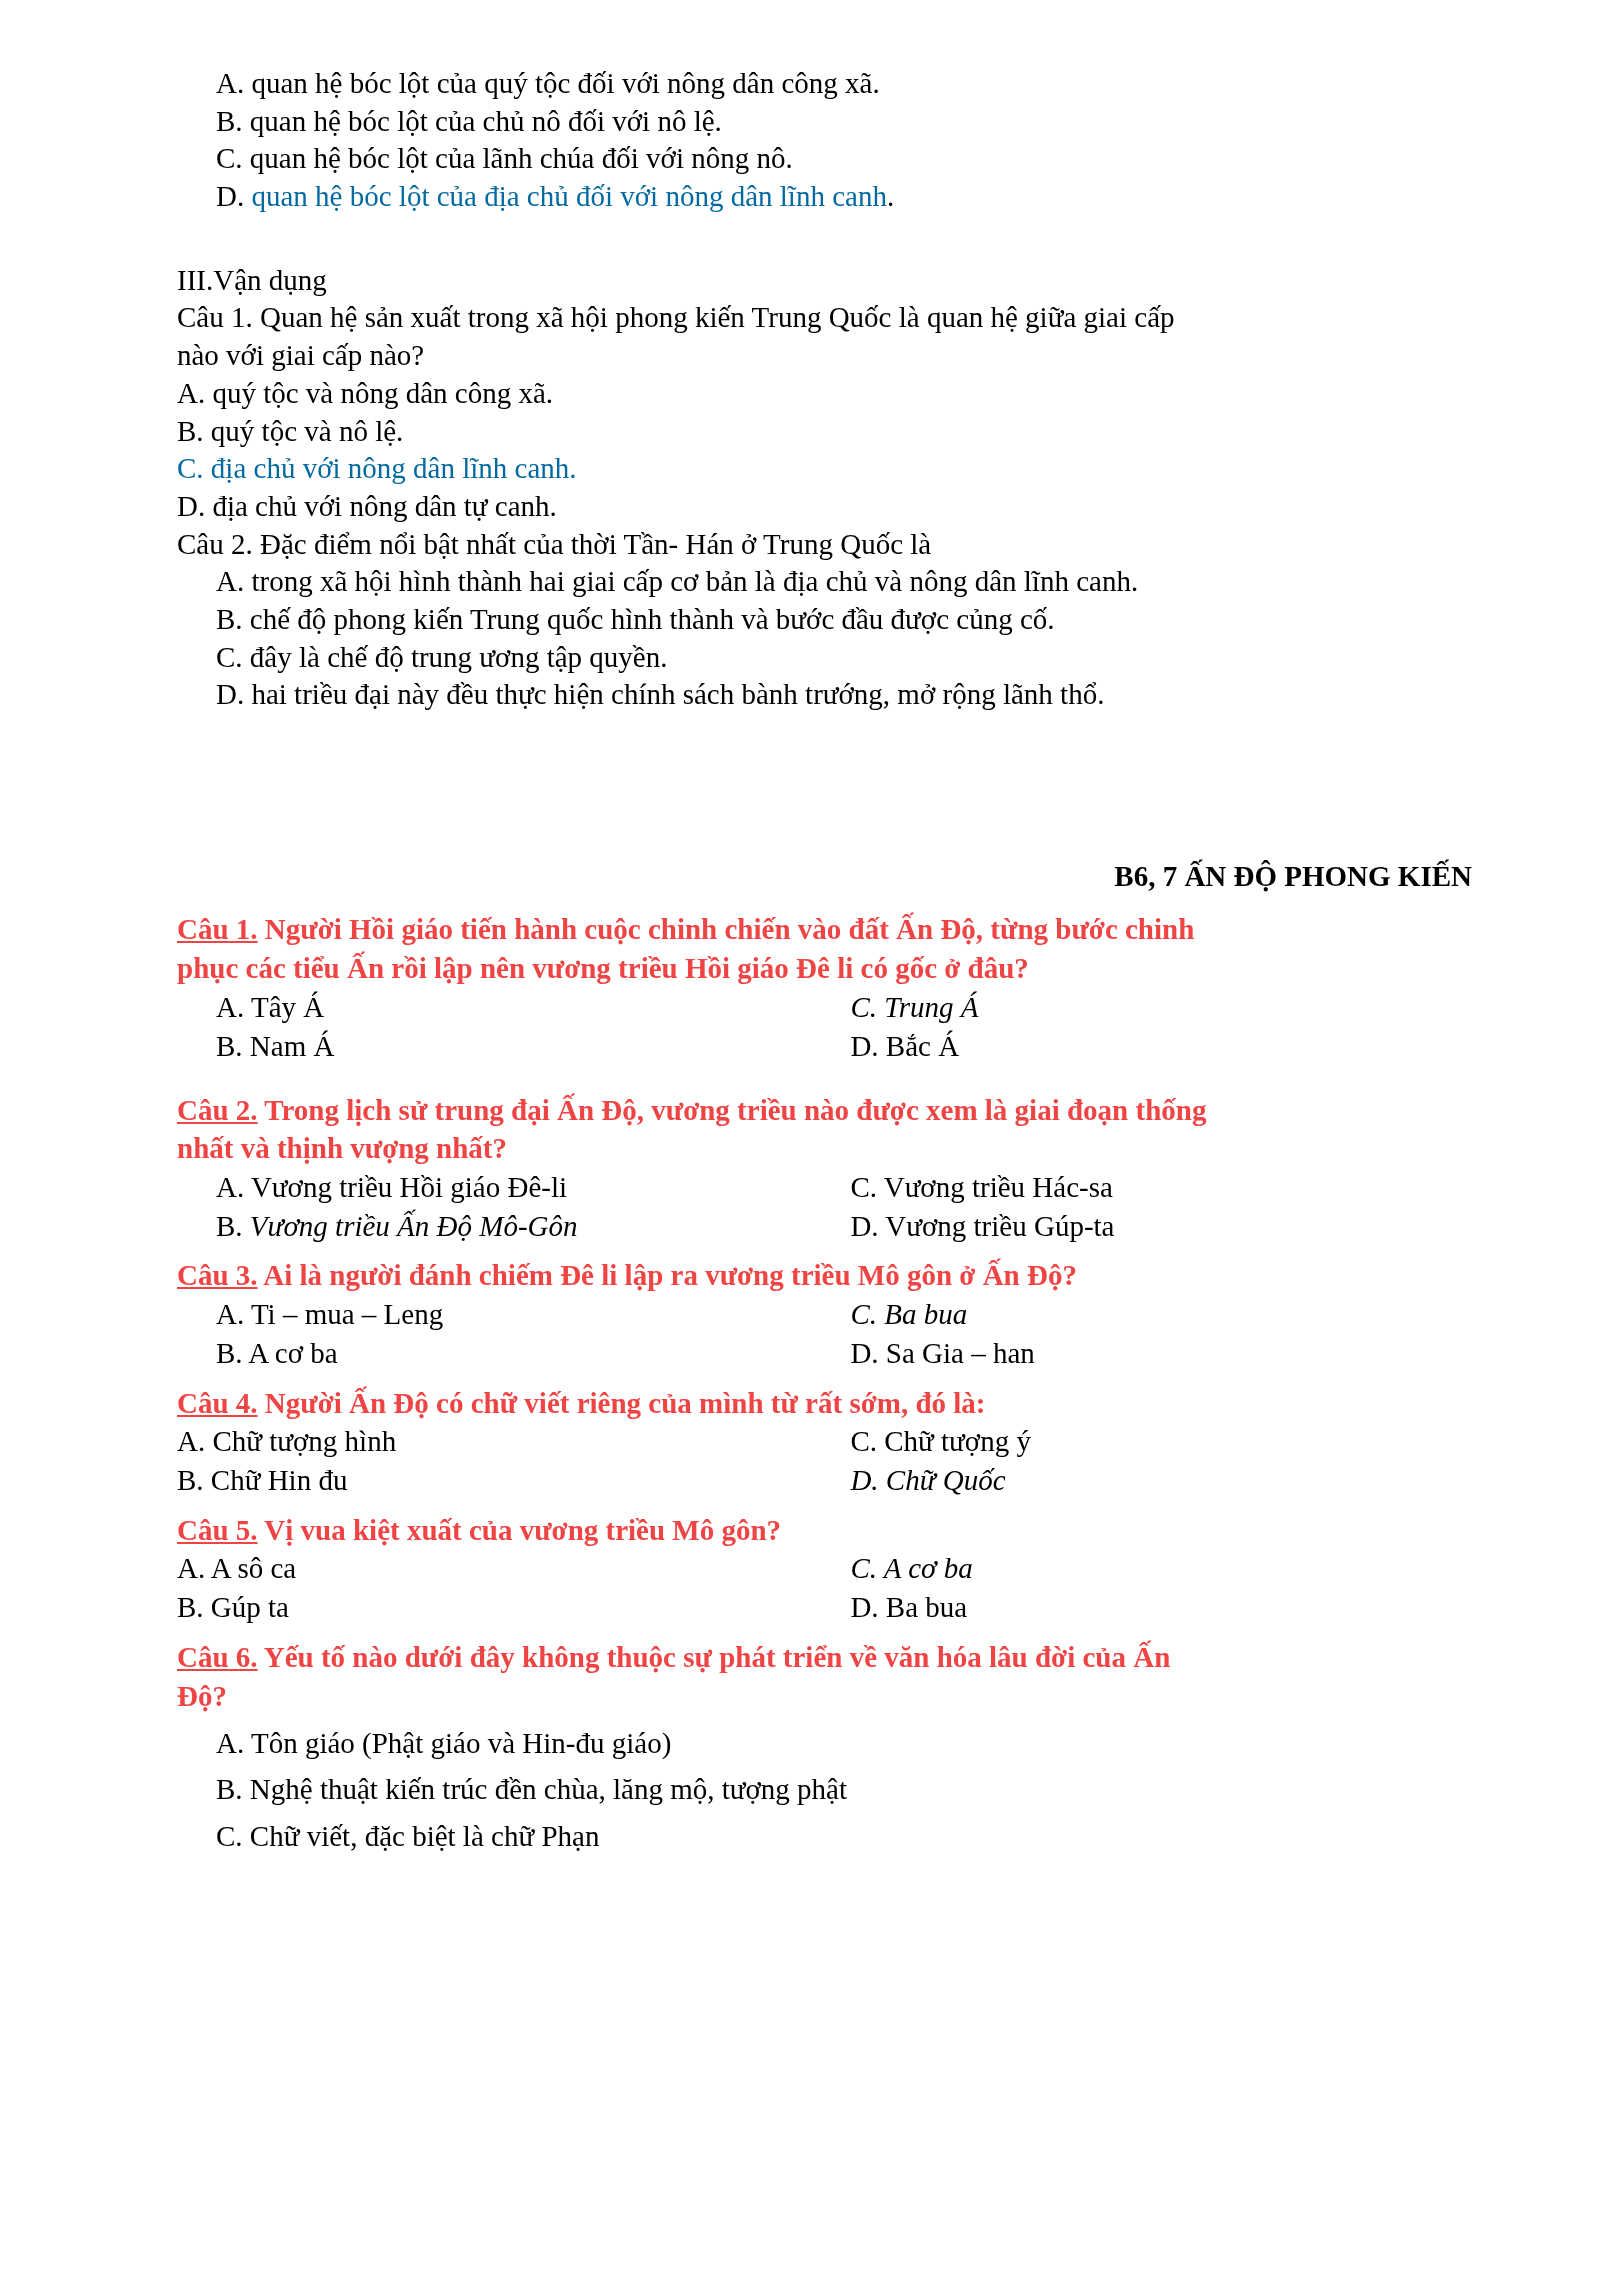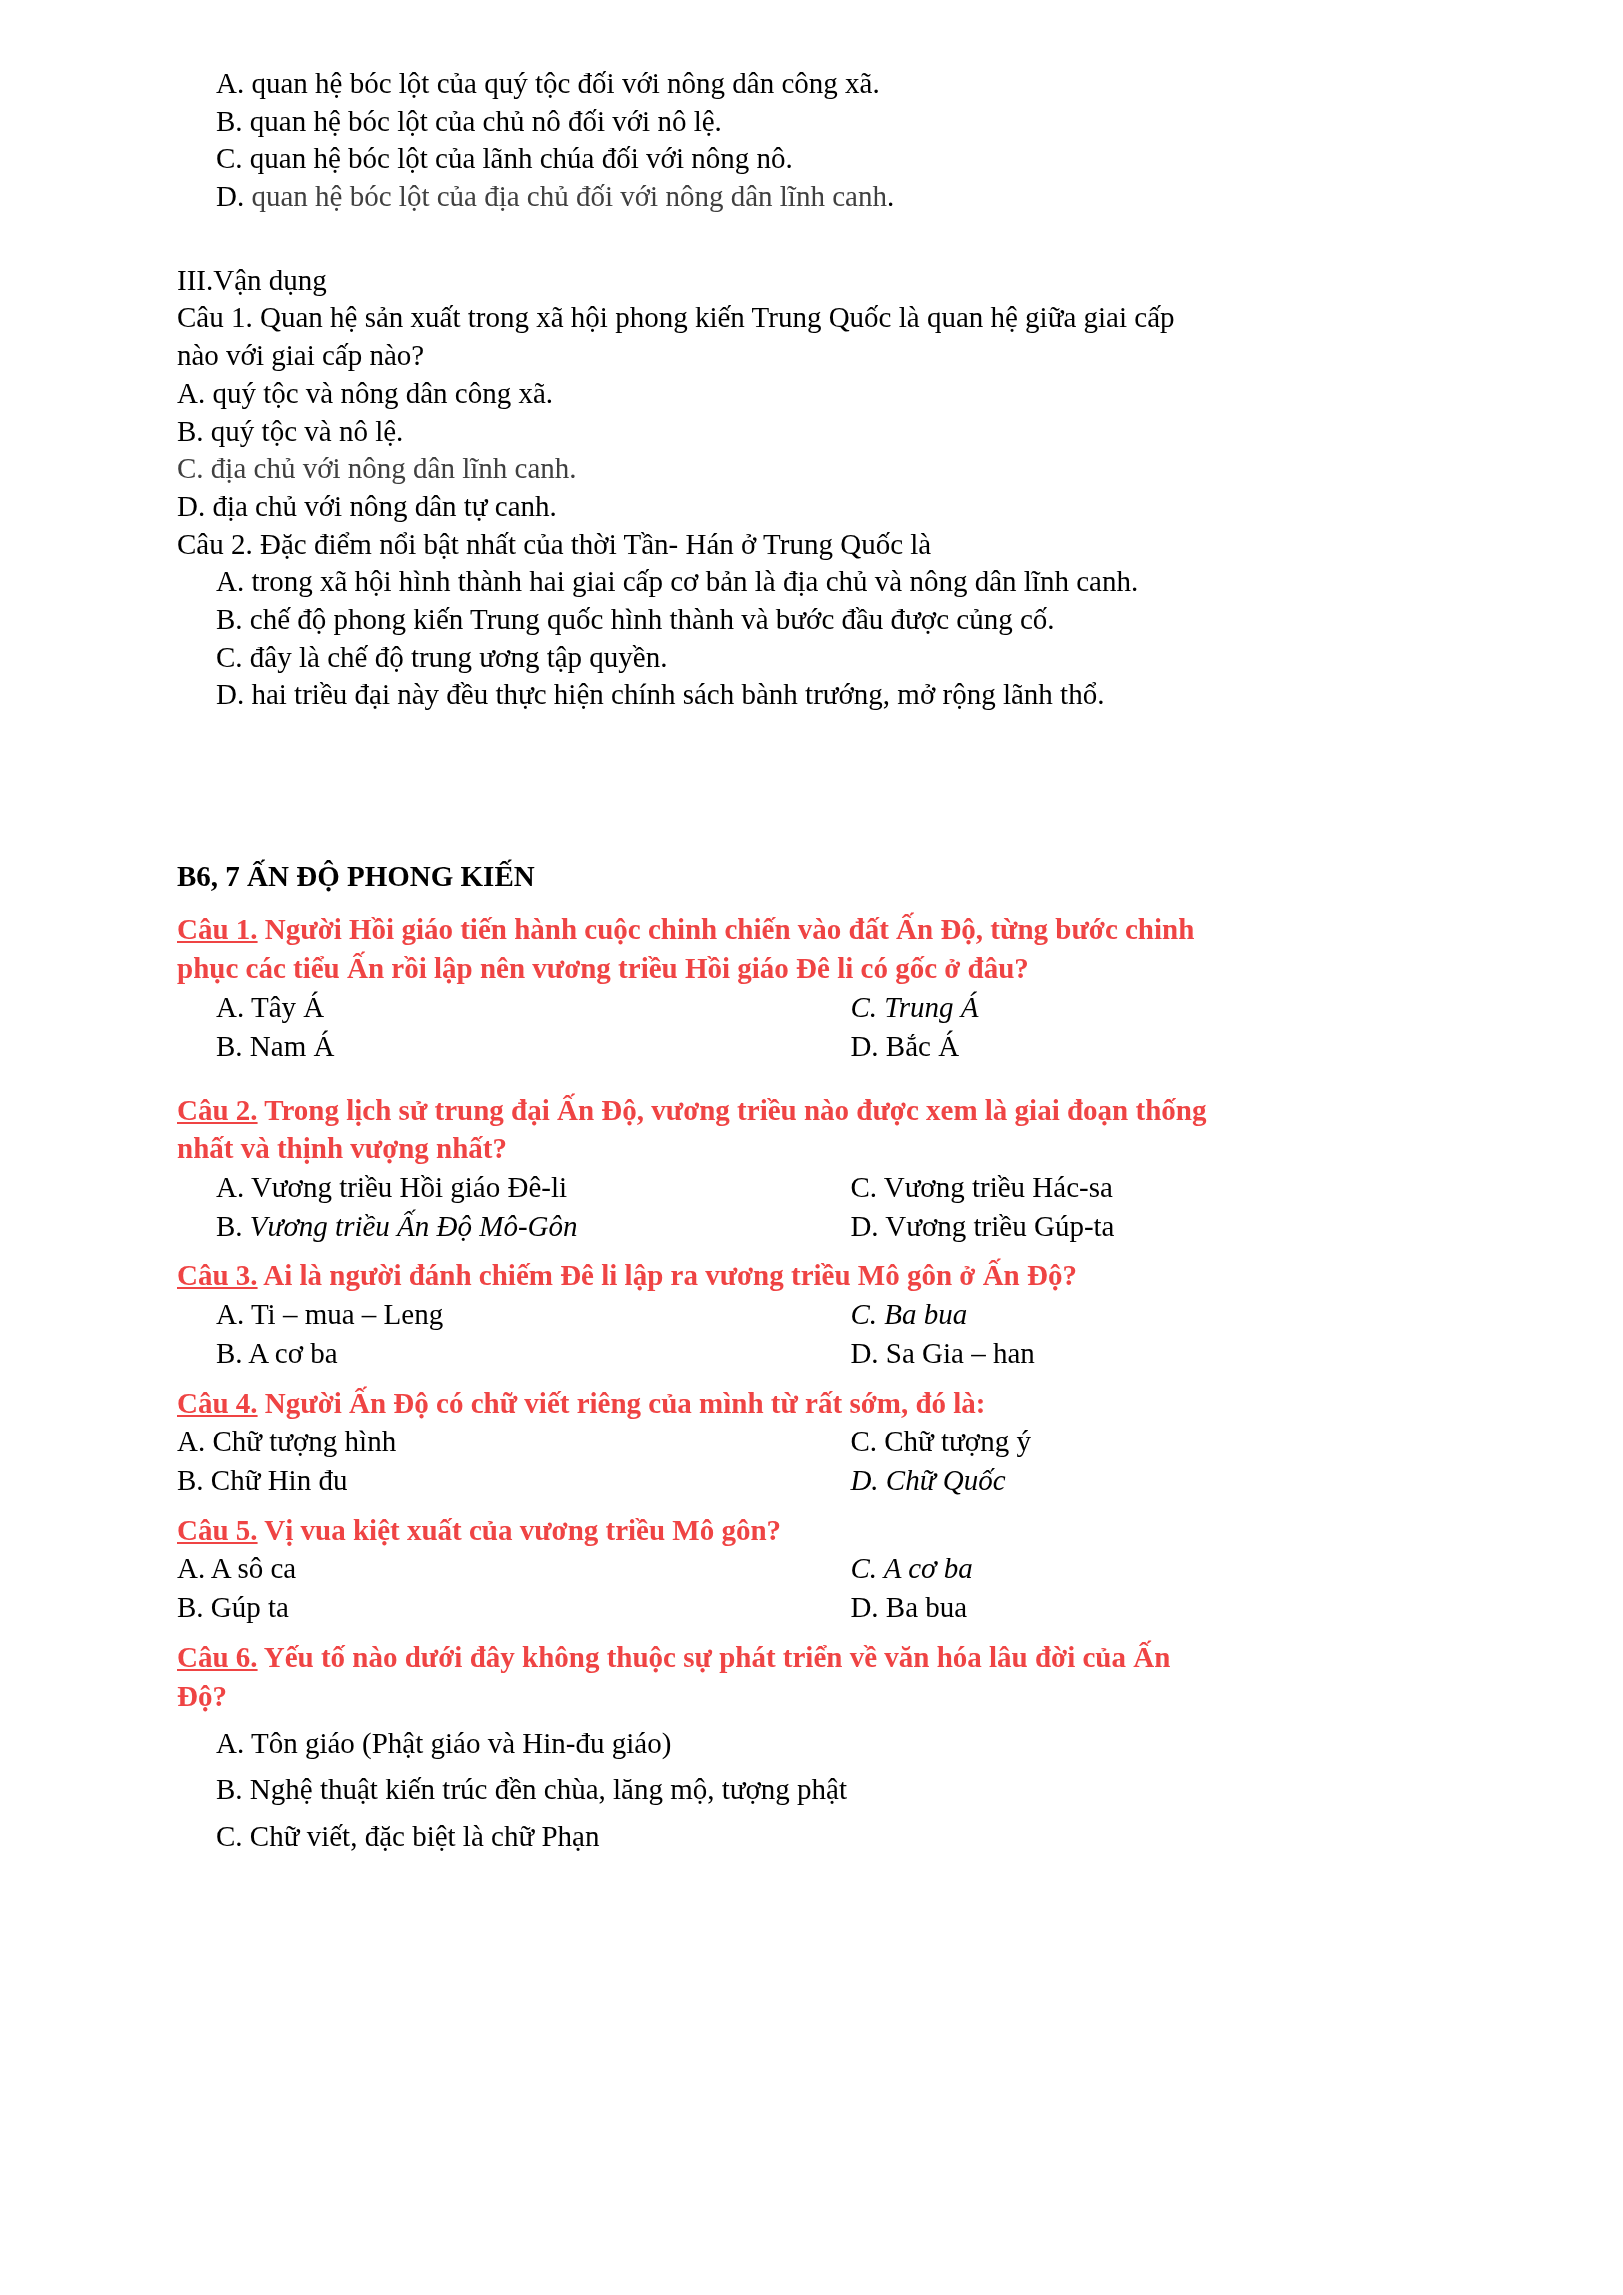--- a/index.html
+++ b/index.html
@@ -21,27 +21,27 @@
     height: 2295px;
     box-sizing: border-box;
     padding: 65px 151px 0 177px;
   }
   .line {
     font-size: 29px;
     line-height: 1.30;
     white-space: pre-wrap;
   }
   .indent1 { padding-left: 39px; }
-  .red { color: #404040; }
+  .red { color: #0369a1; }
   .italic { font-style: italic; }
   .spacer-sm { height: 25px; }
   .spacer-md { height: 46px; }
   .spacer-lg { height: 98px; }
   .section-title {
-    text-align: left;
+    text-align: right;
     font-size: 29px;
     font-weight: bold;
     line-height: 1.3;
   }
   .q-head {
     font-size: 29px;
     line-height: 1.34;
     color: #ef4444;
     font-weight: bold;
     text-align: justify;

